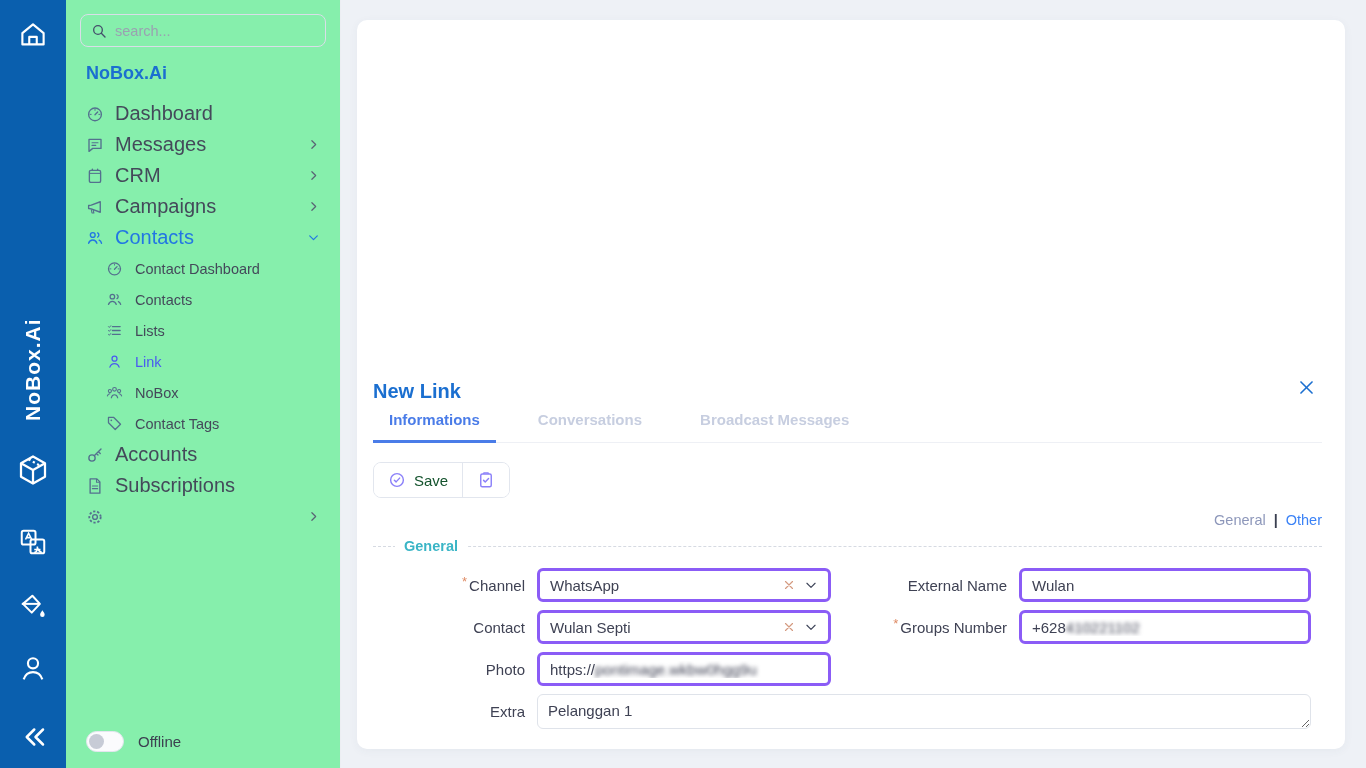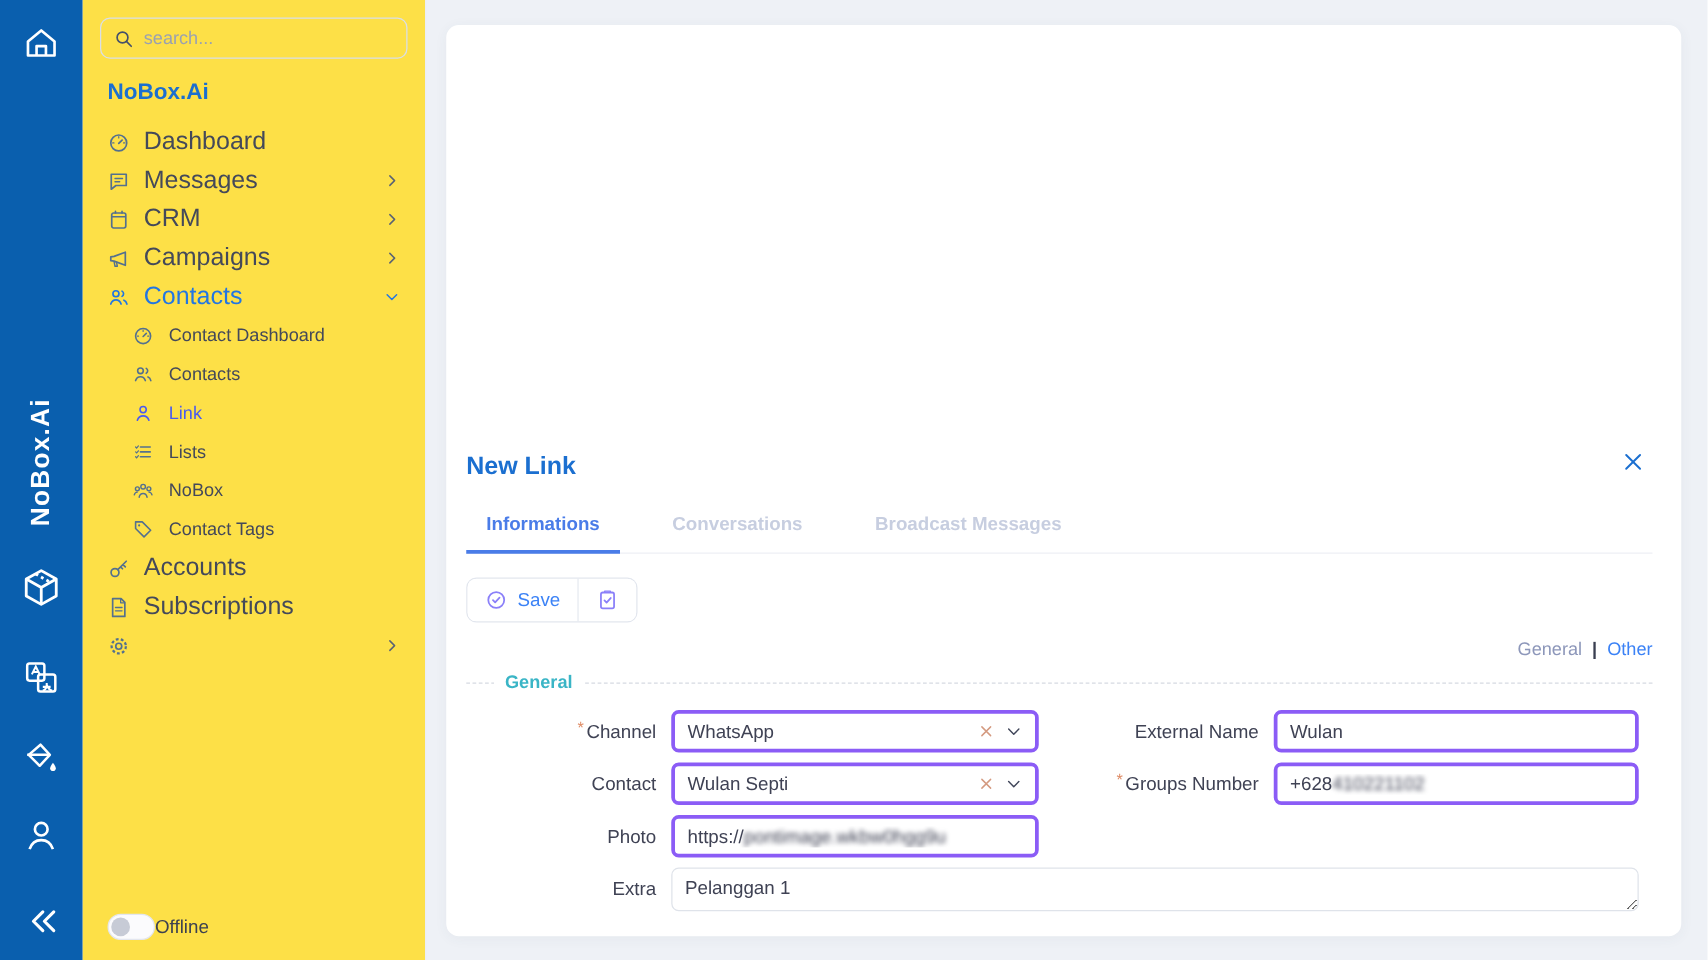--- a/index.html
+++ b/index.html
@@ -26,21 +26,21 @@
     font-size: 21px; font-weight: 700; letter-spacing: 1px; color: #fff;
   }
   .rail-cube { top: 452px; }
   .rail-translate { top: 527px; }
   .rail-theme { top: 592px; }
   .rail-profile { top: 652px; }
   .rail-collapse { top: 722px; }
 
   
   .sidebar {
-    width: 274px; flex: 0 0 274px; background: #fde047; height: 768px;
+    width: 274px; flex: 0 0 274px; background: #86efac; height: 768px;
     display: flex; flex-direction: column; padding: 14px 14px 12px 14px;
     box-shadow: 1px 0 0 #eceef3;
   }
   .search-box {
     height: 33px; border: 1px solid #d9dee8; border-radius: 8px;
     display: flex; align-items: center; gap: 8px; padding: 0 10px; color: #8d93a5;
   }
   .search-box input {
     border: none; outline: none; flex: 1; font: inherit; font-size: 14.5px; color: #6b7280;
     font-family: "Liberation Sans", sans-serif; background: transparent;
@@ -54,21 +54,21 @@
   }
   .nav-item .ni-icon { color: #54708e; flex: 0 0 18px; }
   .nav-item .ni-label { flex: 1; }
   .nav-item .ni-chev { color: #596274; }
   .nav-item.active { color: #2276e3; }
   .nav-item.active .ni-icon, .nav-item.active .ni-chev { color: #2276e3; }
   .nav-sub { }
   .nav-sub .nav-item { padding-left: 26px; font-weight: 500; font-size: 14.5px; }
   .nav-item.sub-active { color: #4a5bf0; }
   .nav-item.sub-active .ni-icon { color: #4a5bf0; }
-  .offline-row { display: flex; align-items: center; padding: 6px 6px 4px 6px; }
+  .offline-row { display: flex; align-items: center; gap: 14px; padding: 6px 6px 4px 6px; }
   .toggle {
     width: 38px; height: 21px; border: 1px solid #e3e6ef; background: #fbfbfd;
     border-radius: 12px; position: relative; cursor: pointer; flex: 0 0 38px;
   }
   .toggle .knob {
     position: absolute; left: 2px; top: 2px; width: 15px; height: 15px;
     border-radius: 50%; background: #c7cbd6;
   }
   .offline-label { font-size: 15px; color: #3c4050; }
 
@@ -76,35 +76,35 @@
   .main { flex: 1; padding: 20px 21px 19px 17px; }
   .panel {
     background: #ffffff; width: 100%; height: 100%; border-radius: 10px;
     box-shadow: 0 2px 10px rgba(60,70,100,0.05);
     padding: 16px 23px 20px 16px; display: flex; flex-direction: column; justify-content: flex-end;
   }
   .panel-head { display: flex; align-items: flex-start; justify-content: space-between; }
   .panel-title { font-size: 20px; font-weight: 700; color: #1b6fd0; padding-top: 8px; }
   .close-btn { color: #1b6fd0; cursor: pointer; padding: 6px; }
 
-  .tabs { display: flex; gap: 4px; margin-top: 18px; border-bottom: 1px solid #eef0f5; }
+  .tabs { display: flex; gap: 4px; border-bottom: 1px solid #eef0f5; }
   .tab {
     padding: 8px 16px 12px 16px; font-size: 15px; font-weight: 600;
     color: #c7cee0; cursor: pointer; border-bottom: 3px solid transparent; margin-bottom: -1px;
   }
   .tab.active { color: #4a7ce8; border-bottom-color: #4a7ce8; }
   .tab + .tab { margin-left: 22px; }
 
   .toolbar { margin-top: 19px; }
   .btn-group {
     display: inline-flex; border: 1px solid #e2e6ee; border-radius: 8px; overflow: hidden; background: #fff;
   }
   .btn {
     display: flex; align-items: center; gap: 8px; padding: 0 14px; height: 34px;
-    font-size: 15px; color: #3b82f6; cursor: pointer; background: #fff;
+    font-size: 15px; color: #14532d; cursor: pointer; background: #fff;
   }
   .btn .b-icon { color: #8b80f9; }
   .btn-sep { width: 1px; background: #e2e6ee; }
 
   .section-links {
     display: flex; justify-content: flex-end; align-items: center; gap: 8px;
     font-size: 14.5px; margin-top: 14px;
   }
   .link-muted { color: #8d97ba; cursor: pointer; }
   .link-divider { color: #3a3f51; font-weight: 600; }
@@ -289,37 +289,37 @@
       <div class="nav-item">
         <span class="ni-icon">
             <svg width="17" height="17" viewBox="0 0 24 24" fill="none" stroke="currentColor" stroke-width="1.8" stroke-linecap="round">
               <circle cx="9" cy="8" r="3.2"></circle>
               <path d="M3.5 19c.9-2.9 2.9-4.4 5.5-4.4s4.6 1.5 5.5 4.4"></path>
               <path d="M15.5 5.2a3.2 3.2 0 0 1 0 5.6M17.5 14.9c1.6.6 2.7 2 3.2 4.1"></path>
             </svg>
           </span>
         <span class="ni-label">Contacts</span>
       </div>
+      <div class="nav-item">
+        <span class="ni-icon">
+            <svg width="17" height="17" viewBox="0 0 24 24" fill="none" stroke="currentColor" stroke-width="1.8" stroke-linecap="round">
+              <path d="M9 6.5h11M9 12h11M9 17.5h11"></path>
+              <path d="M3.5 6.5l1.2 1.2 2-2.4M3.5 12l1.2 1.2 2-2.4M3.5 17.5l1.2 1.2 2-2.4" stroke-width="1.4"></path>
+            </svg>
+          </span>
+        <span class="ni-label">Lists</span>
+      </div>
       <div class="nav-item sub-active">
         <span class="ni-icon">
             <svg width="17" height="17" viewBox="0 0 24 24" fill="none" stroke="currentColor" stroke-width="1.8" stroke-linecap="round">
               <circle cx="12" cy="8" r="3.5"></circle>
               <path d="M5.5 20c1-3.2 3.4-4.9 6.5-4.9s5.5 1.7 6.5 4.9"></path>
             </svg>
           </span>
         <span class="ni-label">Link</span>
-      </div>
-      <div class="nav-item">
-        <span class="ni-icon">
-            <svg width="17" height="17" viewBox="0 0 24 24" fill="none" stroke="currentColor" stroke-width="1.8" stroke-linecap="round">
-              <path d="M9 6.5h11M9 12h11M9 17.5h11"></path>
-              <path d="M3.5 6.5l1.2 1.2 2-2.4M3.5 12l1.2 1.2 2-2.4M3.5 17.5l1.2 1.2 2-2.4" stroke-width="1.4"></path>
-            </svg>
-          </span>
-        <span class="ni-label">Lists</span>
       </div>
       <div class="nav-item">
         <span class="ni-icon">
             <svg width="17" height="17" viewBox="0 0 24 24" fill="none" stroke="currentColor" stroke-width="1.6" stroke-linecap="round">
               <circle cx="12" cy="7.5" r="2.6"></circle>
               <circle cx="5.5" cy="10" r="2.2"></circle>
               <circle cx="18.5" cy="10" r="2.2"></circle>
               <path d="M7.5 19.5c.6-2.8 2.2-4.3 4.5-4.3s3.9 1.5 4.5 4.3"></path>
               <path d="M2 16.8c.5-1.9 1.7-3 3.4-3.1M22 16.8c-.5-1.9-1.7-3-3.4-3.1"></path>
             </svg>

